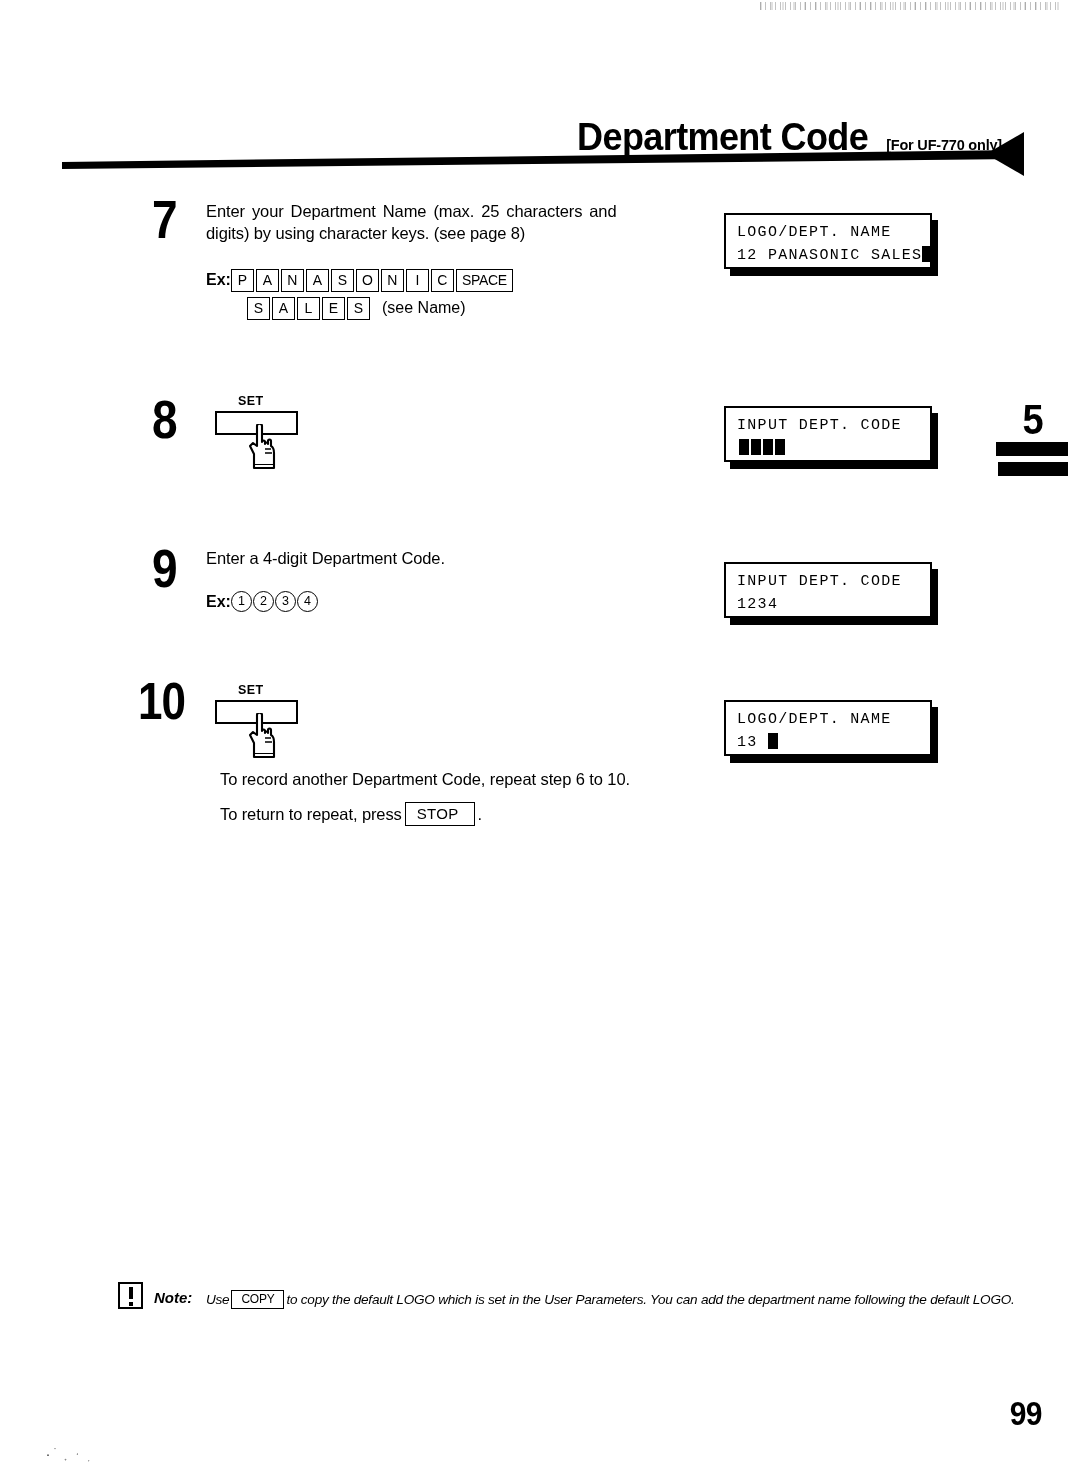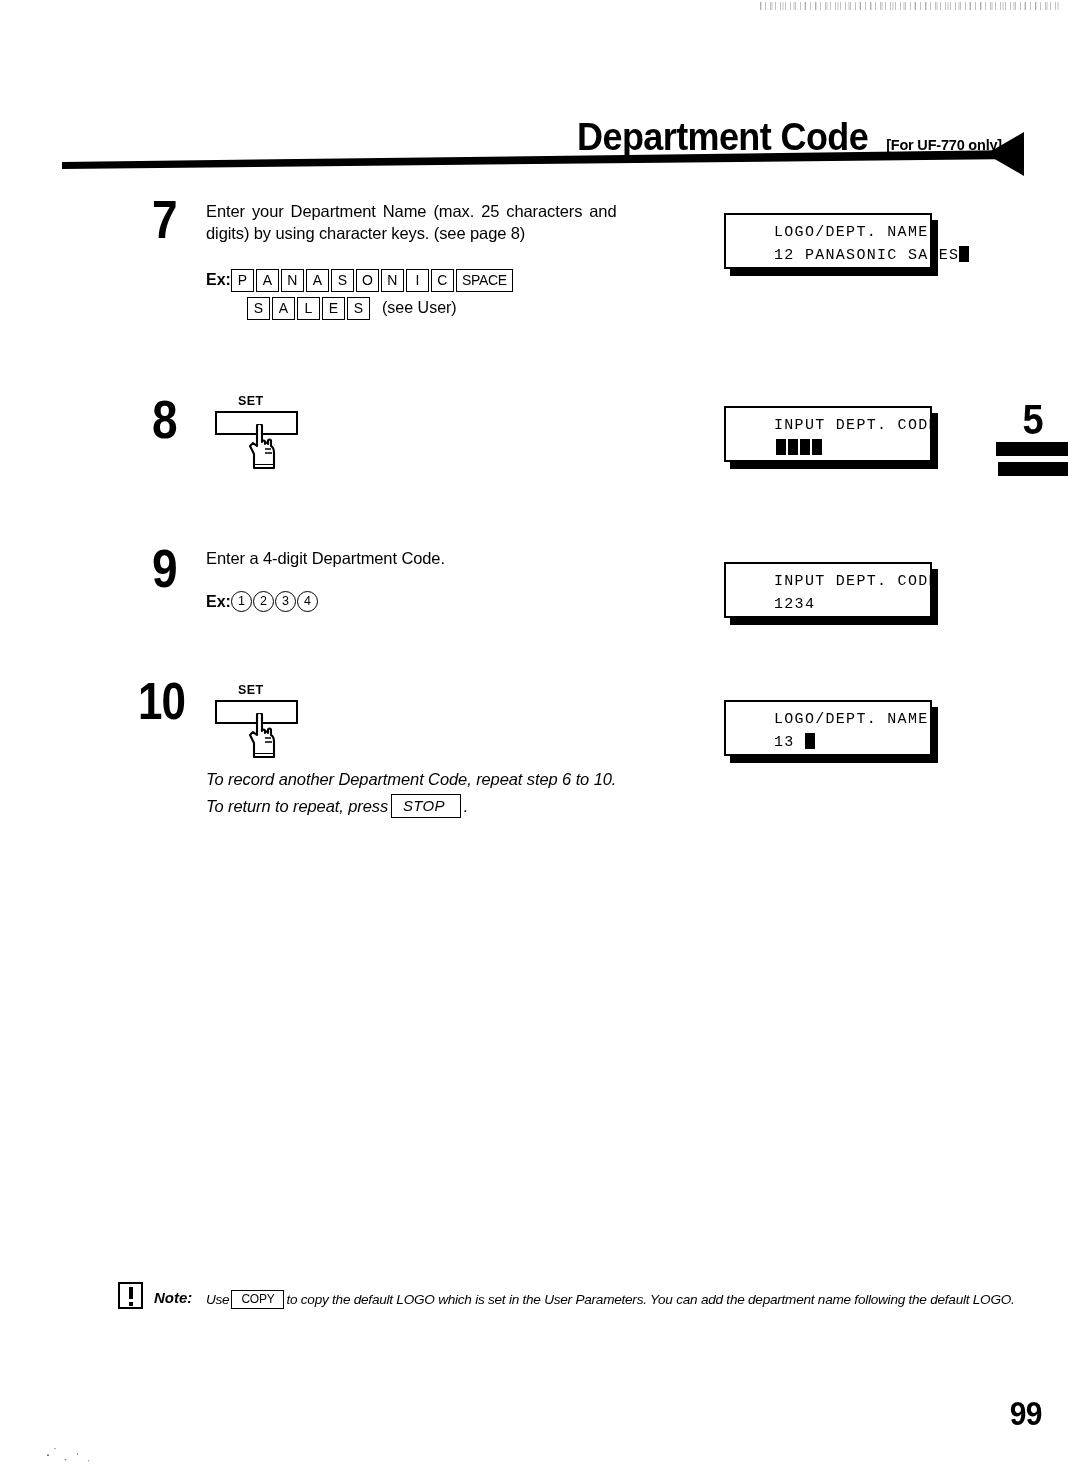--- a/index.html
+++ b/index.html
@@ -185,21 +185,21 @@
     width: 100%; height: 100%;
     border: 2.4px solid #000;
     background: #fff;
     box-sizing: border-box;
     padding: 7px 9px 0 11px;
     font-family: "Liberation Mono", monospace;
     font-size: 15px;
     letter-spacing: 1.3px;
     line-height: 1.52;
   }
-  .lcd-line { white-space: pre; margin-left: 37px; }
+  .lcd-line { white-space: pre; }
   .lcd-line.right { text-align: left; padding-right: 2px; }
   .cursor-blk {
     display: inline-block;
     width: 10px; height: 16px;
     background: #000;
     vertical-align: -3px;
   }
   .cursor-group { display: inline-block; white-space: nowrap; }
   .cursor-group .cursor-blk { margin-left: 2px; }
 
@@ -291,21 +291,21 @@
     transform: scaleY(1.08);
     transform-origin: right top;
   }
 
   .inline-keycap {
     display: inline-block;
     border: 1.6px solid #000;
     font-size: 15px;
     line-height: 1;
     padding: 3px 15px 4px 11px;
-    margin: 0 3px;
+    margin: 8px 3px;
     vertical-align: 1px;
     letter-spacing: 0.3px;
   }
 </style>
 </head>
 <body>
 
 <div class="scan-noise-top"></div>
 <div class="scan-noise-bl"></div>
 
@@ -336,21 +336,21 @@
       <span class="keycap">I</span>
       <span class="keycap">C</span>
       <span class="keycap wide">SPACE</span>
     </div>
     <div class="ex-row" style="margin-top:5px; margin-left:41px;">
       <span class="keycap">S</span>
       <span class="keycap">A</span>
       <span class="keycap">L</span>
       <span class="keycap">E</span>
       <span class="keycap">S</span>
-      <span class="ex-note">(see User)</span>
+      <span class="ex-note">(see Name)</span>
     </div>
   </div>
 
   <div class="lcd" style="left:724px; top:213px; width:208px; height:56px;">
     <div class="lcd-shadow"></div>
     <div class="lcd-face">
       <div class="lcd-line">LOGO/DEPT. NAME</div>
       <div class="lcd-line"><span>12 PANASONIC SALES</span><span class="cursor-blk"></span></div>
     </div>
   </div>
@@ -409,21 +409,21 @@
   <div class="step-num" style="left:138px; top:675px; font-size:44px;">10</div>
   <div class="setkey-wrap" style="left:212px; top:683px;">
     <div class="setkey-label">SET</div>
     <div class="setkey-box"></div>
     <svg class="hand" viewBox="0 0 40 46">
       <path d="M13 2 L13 22 L9 19 L6 22 L10 30 L10 41 L30 41 L30 29 C30 25 29 23 27 22 L27 17 C27 15 24 15 24 17 L24 20 C24 18 21 18 21 20 L21 18 C21 16 18 16 18 18 L18 2 C18 -1 13 -1 13 2 Z" fill="#fff" stroke="#000" stroke-width="2.1" stroke-linejoin="round"></path>
       <path d="M10 41 L10 44 L30 44 L30 41" fill="#fff" stroke="#000" stroke-width="2.1" stroke-linejoin="round"></path>
       <path d="M21 25 L27 25 M21 29 L28 29" stroke="#000" stroke-width="1.5" fill="none"></path>
     </svg>
   </div>
-  <div class="step-body" style="left:206px; top:768px;font-style:italic;">
+  <div class="step-body" style="left:220px; top:768px;">
     <div class="step-text">To record another Department Code, repeat step 6 to 10.</div>
     <div class="step-text" style="margin-top:4px;">
       <span>To return to repeat, press</span><span class="inline-keycap">STOP</span><span>.</span>
     </div>
   </div>
 
   <div class="lcd" style="left:724px; top:700px; width:208px; height:56px;">
     <div class="lcd-shadow"></div>
     <div class="lcd-face">
       <div class="lcd-line">LOGO/DEPT. NAME</div>

